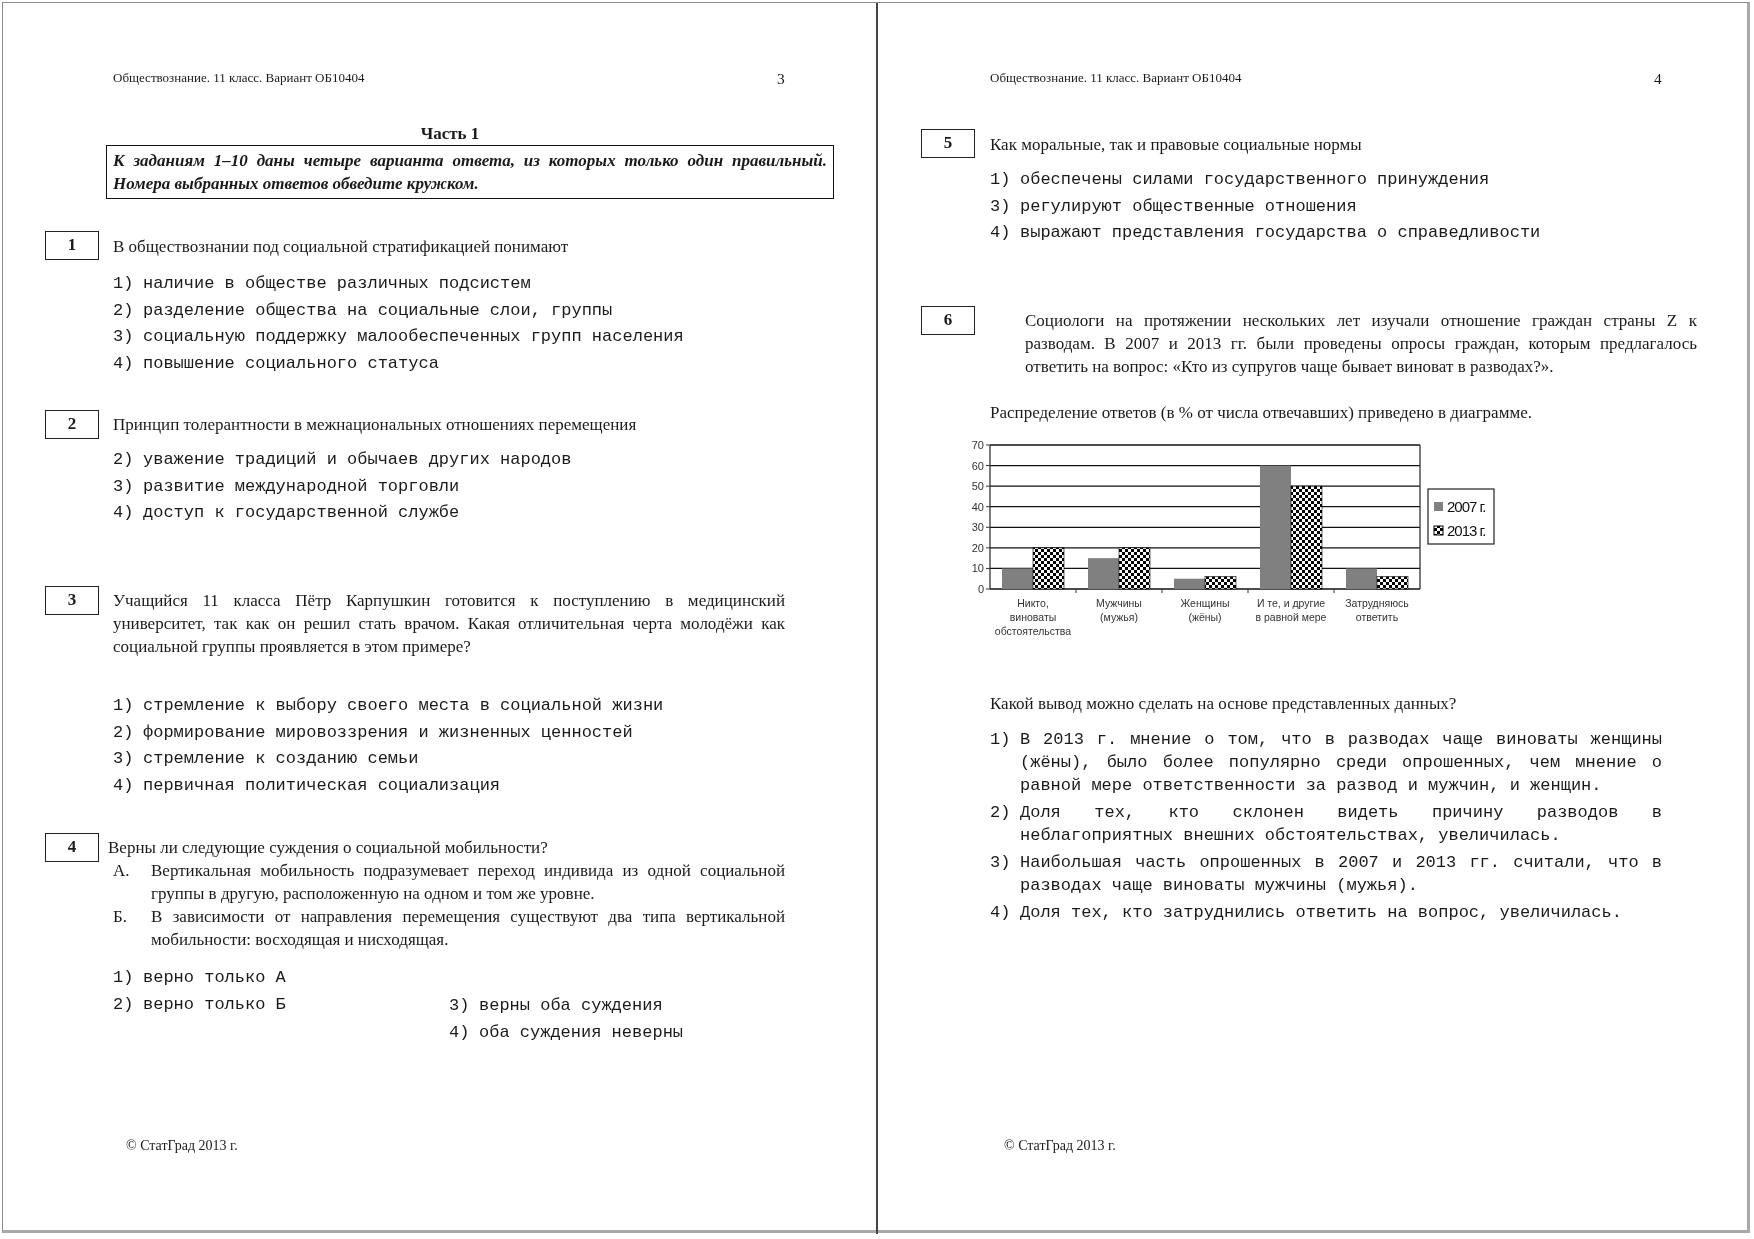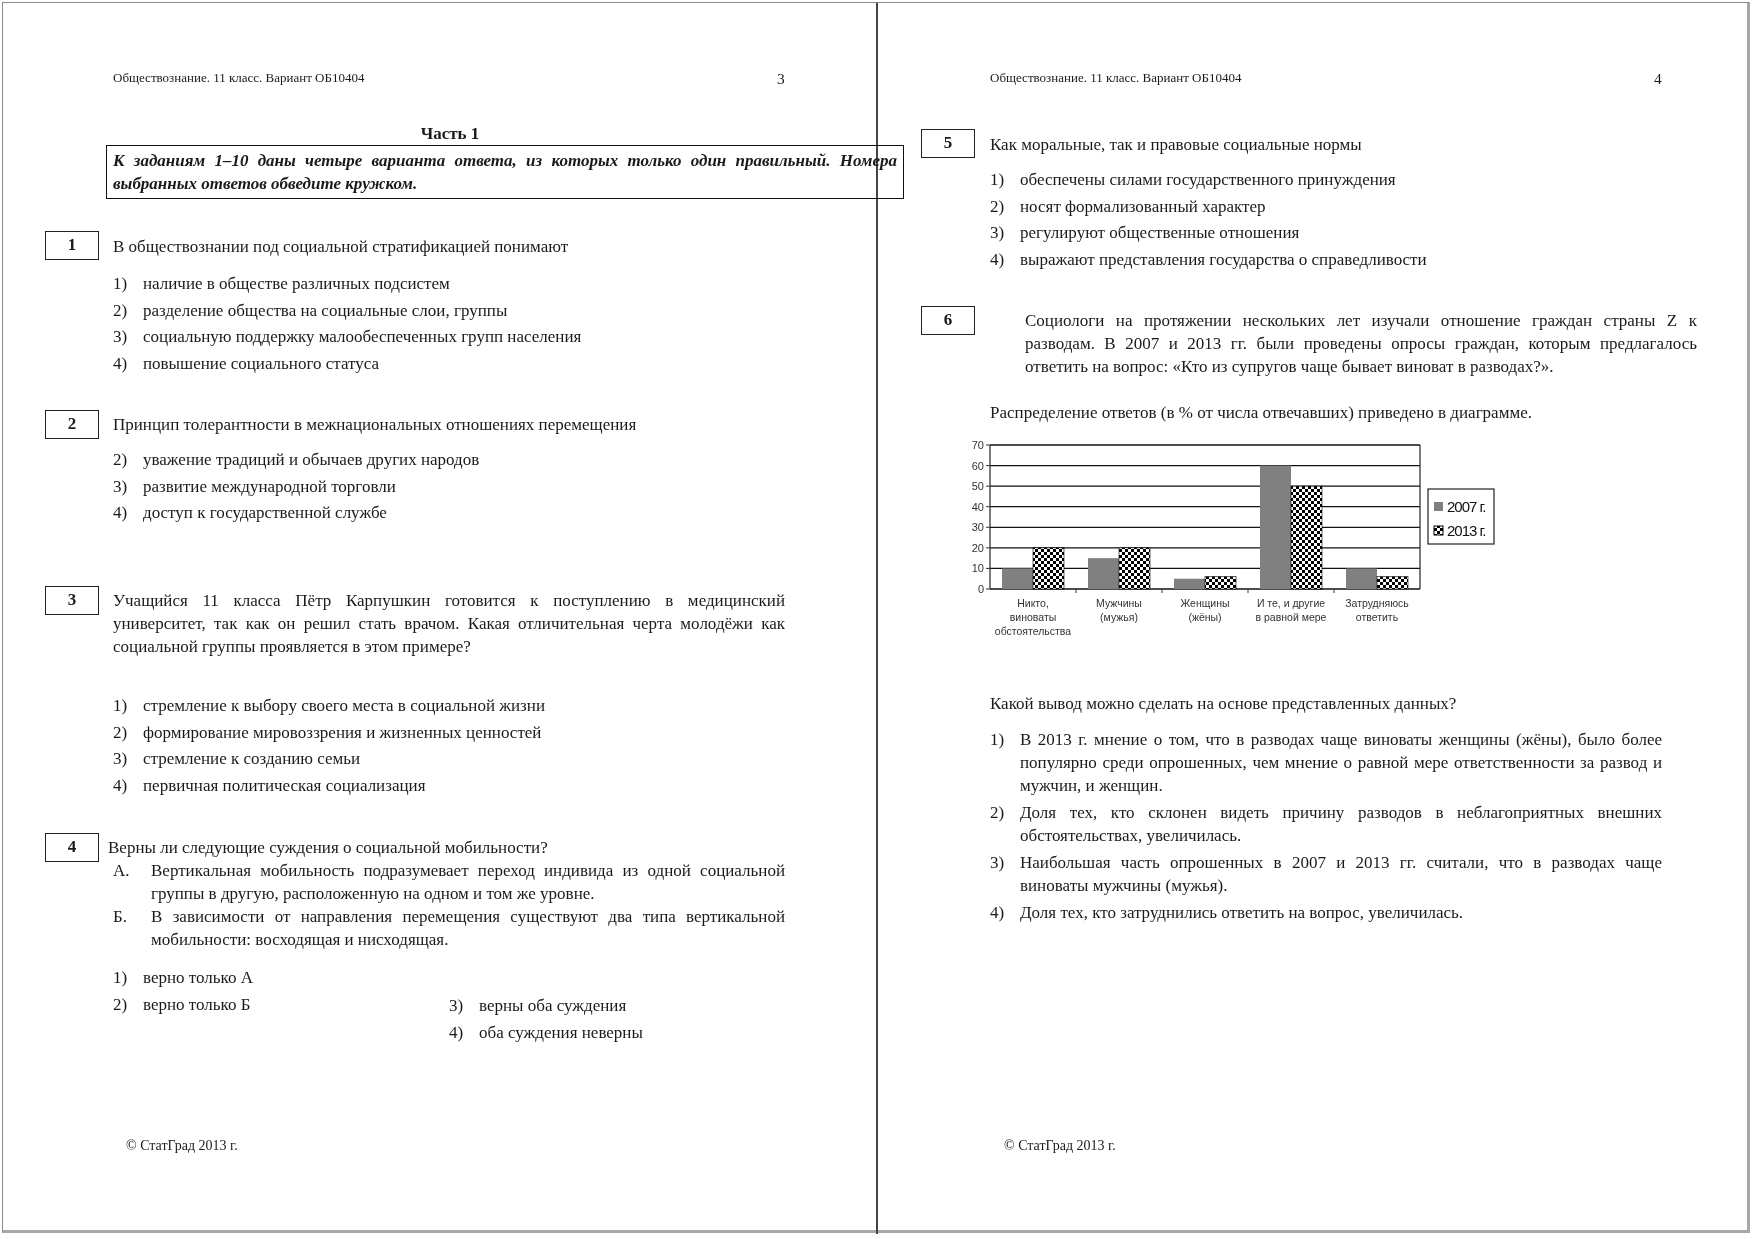--- a/index.html
+++ b/index.html
@@ -8,25 +8,25 @@
     font-family: "Liberation Serif", "DejaVu Serif", serif; color: #1a1a1a;
   }
   .frame { position: absolute; left: 2px; top: 2px; width: 1748px; height: 1231px; border: 1px solid #8a8a8a; border-right: 3px solid #a8a8a8; border-bottom: 3px solid #a8a8a8; box-sizing: border-box; }
   .divider { position: absolute; left: 876px; top: 3px; width: 2px; height: 1231px; background: #444; }
   .page { position: absolute; top: 0; height: 1239px; }
   .page.left { left: 0; width: 876px; }
   .page.right { left: 878px; width: 876px; }
   .hdr { position: absolute; top: 70px; font-size: 13px; }
   .pnum { position: absolute; top: 70px; font-size: 15.5px; }
   .part-title { position: absolute; top: 124px; left: 106px; width: 688px; text-align: center; font-weight: bold; font-size: 17px; }
-  .instr { position: absolute; top: 145px; left: 106px; width: 798px; height: 54px; border: 1.5px solid #111; box-sizing: border-box; padding: 3px 6px; font-style: italic; font-weight: bold; font-size: 17px; line-height: 23px; text-align: justify; }
+  .instr { position: absolute; top: 145px; left: 106px; width: 728px; height: 54px; border: 1.5px solid #111; box-sizing: border-box; padding: 3px 6px; font-style: italic; font-weight: bold; font-size: 17px; line-height: 23px; text-align: justify; }
   .qbox { position: absolute; width: 54px; height: 29px; border: 1.5px solid #222; box-sizing: border-box; text-align: center; font-weight: bold; font-size: 17px; line-height: 26px; }
   .qtext { position: absolute; font-size: 17px; line-height: 23px; text-align: justify; }
   .opts { position: absolute; font-size: 17px; }
-  .opt { height: 26.5px; line-height: 26px; white-space: nowrap; }
+  .opt { height: 26.5px; line-height: 26px; white-space: nowrap; font-family: Liberation Mono, monospace; }
   .opt .n { display: inline-block; width: 30px; }
   .opt.wrap { white-space: normal; height: auto; line-height: 23px; display: flex; margin-bottom: 4px; text-align: justify; }
   .opt.wrap .n { flex: 0 0 30px; }
   .judg { display: flex; line-height: 23px; text-align: justify; }
   .judg .n { flex: 0 0 38px; }
   .footer { position: absolute; top: 1138px; font-size: 14px; }
   svg text { font-family: "Liberation Sans", "DejaVu Sans", sans-serif; }
 </style>
 </head>
 <body>
@@ -92,21 +92,20 @@
 </div>
 
 <div class="page right">
   <div class="hdr" style="left:112px;">Обществознание. 11 класс. Вариант ОБ10404</div>
   <div class="pnum" style="left:776px;">4</div>
 
   <div class="qbox" style="left:43px; top:129px;">5</div>
   <div class="qtext" style="left:112px; top:133px; width:684px;">Как моральные, так и правовые социальные нормы</div>
   <div class="opts" style="left:112px; top:167px; width:684px;">
     <div class="opt"><span class="n">1)</span><span>обеспечены силами государственного принуждения</span></div>
-    <div class="opt"><span class="n">2)</span><span>носят формализованный характер</span></div>
     <div class="opt"><span class="n">3)</span><span>регулируют общественные отношения</span></div>
     <div class="opt"><span class="n">4)</span><span>выражают представления государства о справедливости</span></div>
   </div>
 
   <div class="qbox" style="left:43px; top:306px;">6</div>
   <div class="qtext" style="left:112px; top:309px; width:672px;margin-left:35px;">Социологи на протяжении нескольких лет изучали отношение граждан страны Z к разводам. В 2007 и 2013 гг. были проведены опросы граждан, которым предлагалось ответить на вопрос: «Кто из супругов чаще бывает виноват в разводах?».</div>
   <div class="qtext" style="left:112px; top:401px; width:684px;">Распределение ответов (в % от числа отвечавших) приведено в диаграмме.</div>
 
   <svg id="chart" style="position:absolute; left:82px; top:432px;" width="550" height="222">
       <defs>

